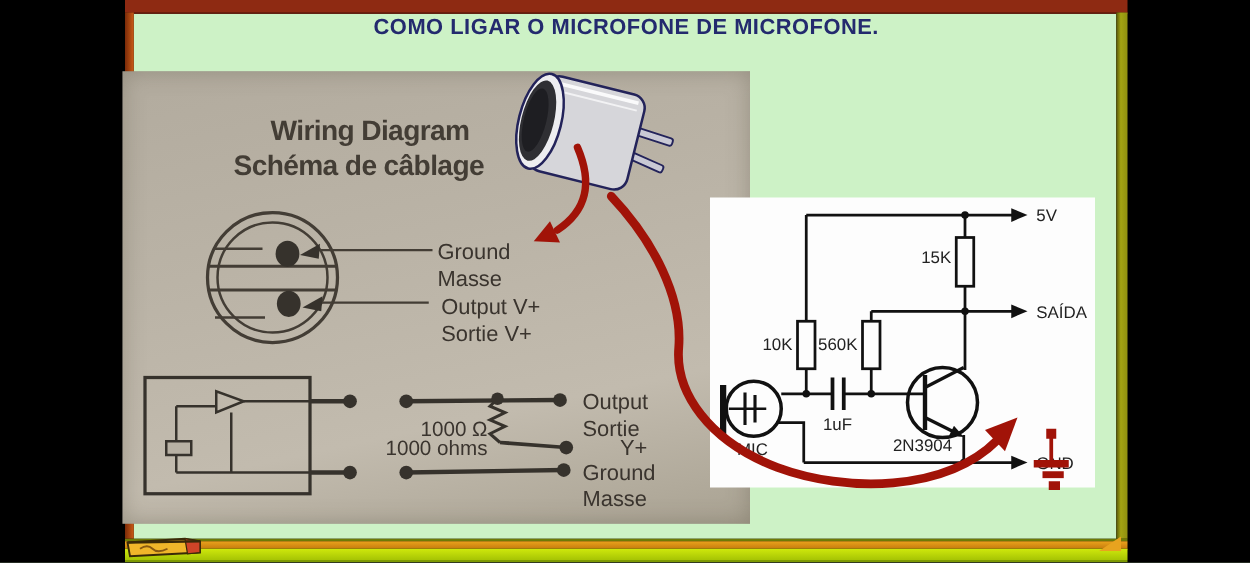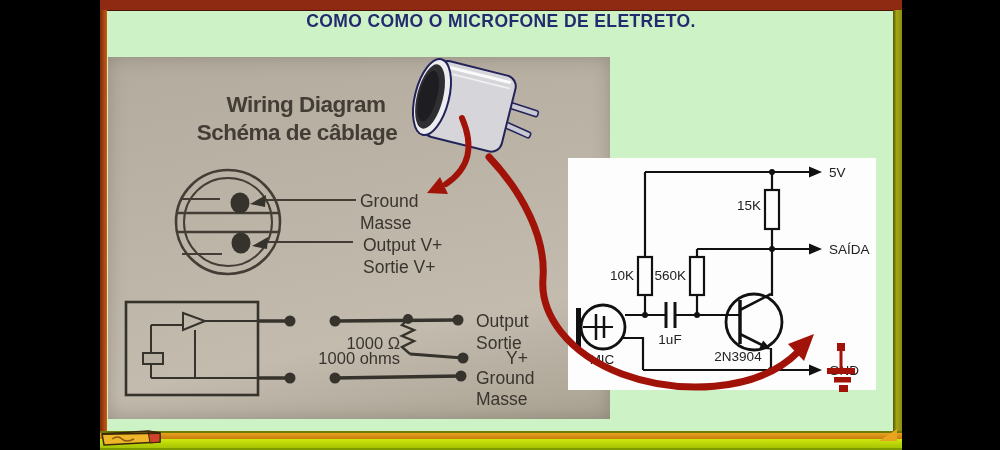--- a/index.html
+++ b/index.html
@@ -14,21 +14,21 @@
   .tray-line{position:absolute;left:0;top:431px;width:100%;height:2px;background:#6e7a06;}
   .tray-orange{position:absolute;left:0;top:433px;width:100%;height:6px;background:linear-gradient(#eaa21c,#c67c0e);border-bottom:1px solid #7a4c04;}
   .tray-green{position:absolute;left:0;top:439px;width:100%;height:9px;background:linear-gradient(#cfe80c,#a6c404);}
   .tray-shadow{position:absolute;left:0;top:448px;width:100%;height:2px;background:#7e9a02;}
   .corner-wedge{position:absolute;right:5px;top:429px;width:18px;height:12px;background:#e8a31f;
                 clip-path:polygon(100% 0,0 100%,100% 100%);}
   
   #page-title{position:absolute;left:100px;top:11px;width:802px;text-align:center;
               font-size:17.5px;font-weight:700;letter-spacing:.4px;color:#232a6e;}
   
-  #wiring-photo{position:absolute;left:108px;top:57px;width:502px;height:362px;
+  #wiring-photo{position:absolute;left:98px;top:57px;width:502px;height:362px;
       background:linear-gradient(168deg,#b2ab9e 0%,#bab3a6 38%,#c2bbae 72%,#a9a292 100%);
       box-shadow:inset 0 0 18px rgba(90,82,66,.35);}
   
   #circuit-panel{position:absolute;left:568px;top:121px;width:308px;height:232px;background:#fdfdfd;margin-top:37px;}
   
   #mic-clipart{position:absolute;left:397px;top:45px;width:150px;height:118px;}
   #arrow-overlay{position:absolute;left:0;top:0;width:1000px;height:450px;pointer-events:none;}
   
   svg text{font-family:"Liberation Sans",sans-serif;}
   .photo-ink{fill:#3a342e;}
@@ -45,21 +45,21 @@
     <div class="frame-top"></div>
     <div class="frame-left"></div>
     <div class="frame-right"></div>
     <div class="tray-line"></div>
     <div class="tray-orange"></div>
     <div class="tray-green"></div>
     <div class="tray-shadow"></div>
     <div class="corner-wedge"></div>
   </div>
 
-  <div id="page-title">COMO COMO O MICROFONE DE ELETRETO.</div>
+  <div id="page-title">COMO LIGAR O MICROFONE DE MICROFONE.</div>
 
   <div id="wiring-photo">
     <svg width="442" height="362" viewBox="0 0 442 362">
 
       <text class="photo-title" x="198" y="55" font-size="22.5" text-anchor="middle" letter-spacing="-0.5">Wiring Diagram</text>
       <text class="photo-title" x="189" y="83" font-size="22.5" text-anchor="middle" letter-spacing="-0.5">Schéma de câblage</text>
 
       <g stroke="#433d35" fill="none">
         <circle cx="120" cy="165" r="52" stroke-width="2.6"></circle>
         <circle cx="120" cy="165" r="44" stroke-width="2"></circle>

